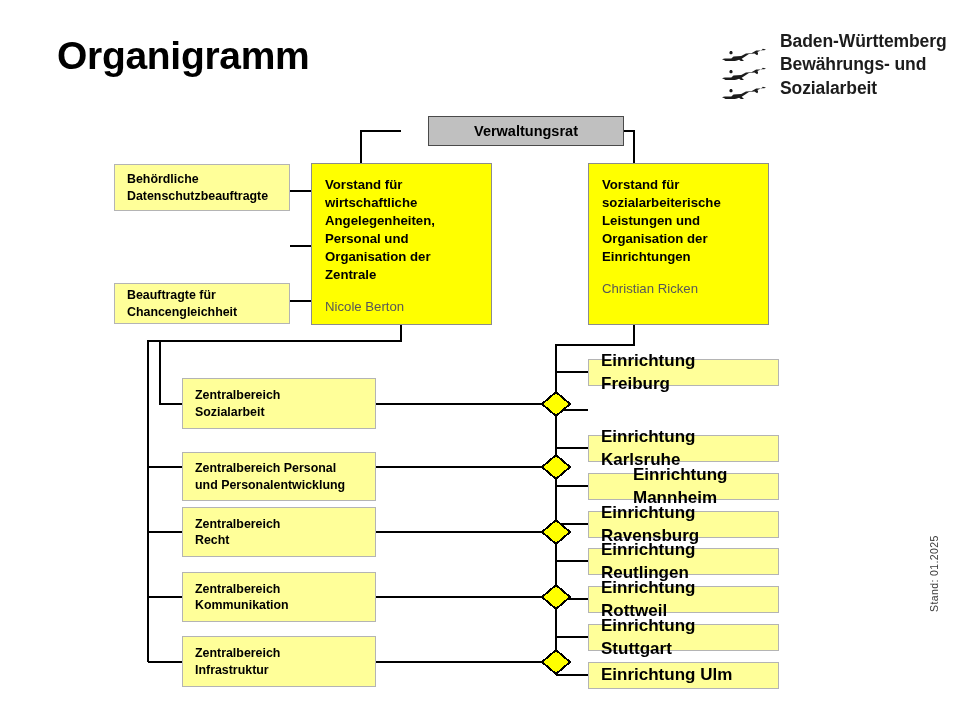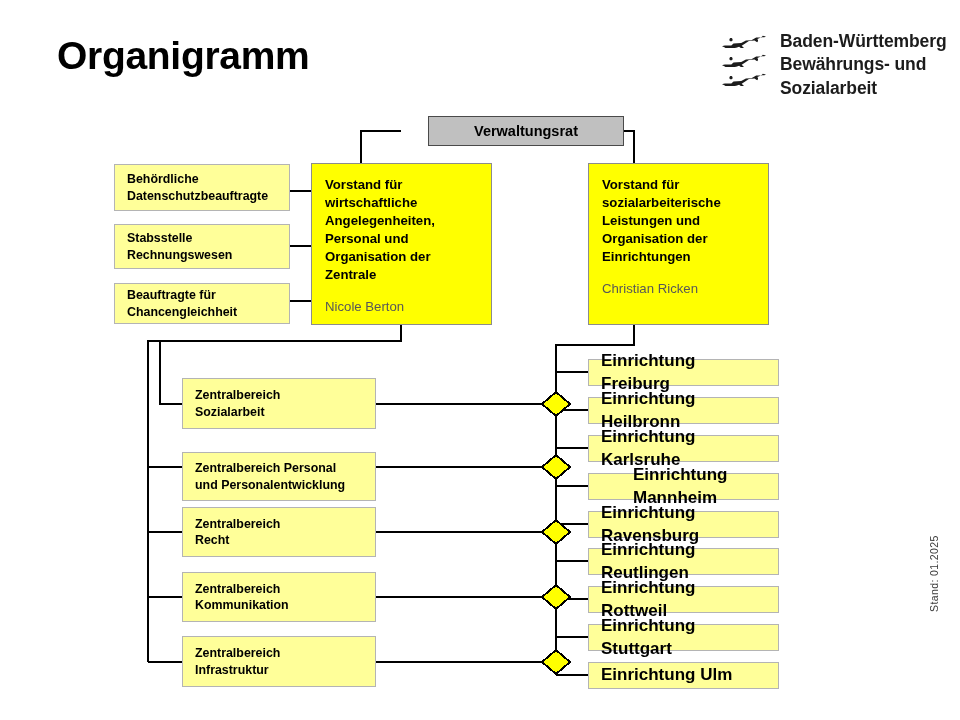--- a/index.html
+++ b/index.html
@@ -29,21 +29,21 @@
     color: #000000;
     letter-spacing: -0.3px;
     line-height: 1;
   }
   .logo {
     position: absolute;
     left: 722px;
     top: 30px;
     display: flex;
     flex-direction: row;
-    align-items: flex-start;
+    align-items: flex-end;
   }
   .logo-lions {
     display: flex;
     flex-direction: column;
     gap: 2px;
     margin-right: 12px;
     padding-top: 2px;
   }
   .logo-lions svg { display: block; }
   .logo-text {
@@ -226,24 +226,20 @@
 Leistungen und
 Organisation der
 Einrichtungen</span>
     <span class="person">Christian Ricken</span>
   </div>
 
   <div class="node node-staff" style="left:114px; top:164px; width:176px; height:47px;">
     <span class="title">Behördliche
 Datenschutzbeauftragte</span>
   </div>
-  <div class="node node-staff" style="left:114px; top:224px; width:176px; height:45px;">
-    <span class="title">Stabsstelle
-Rechnungswesen</span>
-  </div>
   <div class="node node-staff" style="left:114px; top:283px; width:176px; height:41px;">
     <span class="title">Beauftragte für
 Chancengleichheit</span>
   </div>
 
   <div class="node node-dept" style="left:182px; top:378px; width:194px; height:51px;">
     <span class="title">Zentralbereich
 Sozialarbeit</span>
   </div>
   <div class="node node-dept" style="left:182px; top:452px; width:194px; height:49px;">
@@ -259,23 +255,20 @@
 Kommunikation</span>
   </div>
   <div class="node node-dept" style="left:182px; top:636px; width:194px; height:51px;">
     <span class="title">Zentralbereich
 Infrastruktur</span>
   </div>
 
   <div class="node node-facility" style="left:588px; top:359px; width:191px; height:27px;">
     <span class="title">Einrichtung Freiburg</span>
   </div>
-  <div class="node node-facility" style="left:588px; top:397px; width:191px; height:27px;">
-    <span class="title">Einrichtung Heilbronn</span>
-  </div>
   <div class="node node-facility" style="left:588px; top:435px; width:191px; height:27px;">
     <span class="title">Einrichtung Karlsruhe</span>
   </div>
   <div class="node node-facility" style="left:588px; top:473px; width:191px; height:27px;padding-left:44px;">
     <span class="title">Einrichtung Mannheim</span>
   </div>
   <div class="node node-facility" style="left:588px; top:511px; width:191px; height:27px;">
     <span class="title">Einrichtung Ravensburg</span>
   </div>
   <div class="node node-facility" style="left:588px; top:548px; width:191px; height:27px;">

